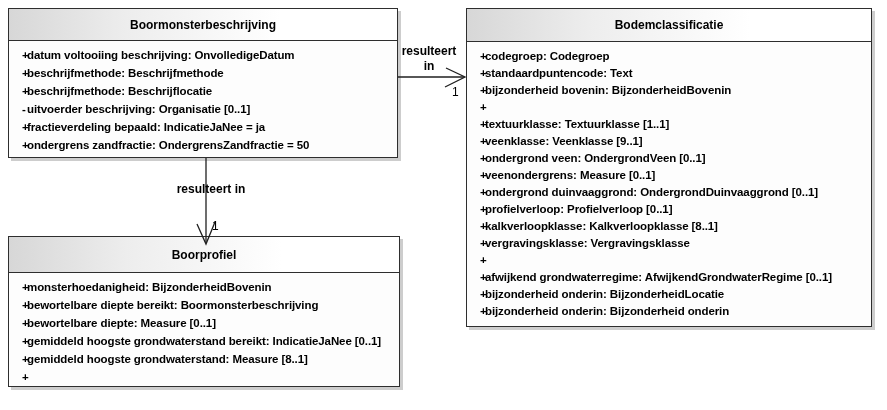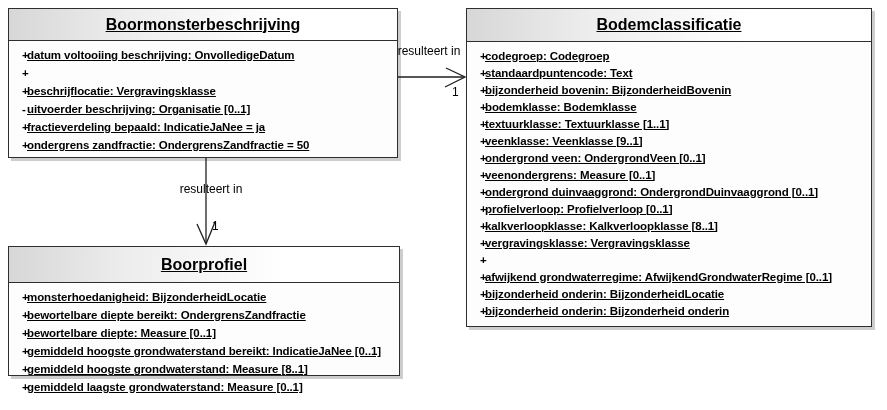--- a/index.html
+++ b/index.html
@@ -21,65 +21,64 @@
     background: #fdfdfd;
     box-shadow: 3px 3px 0 #cdcdcd;
   }
   .uml-class .header {
     display: flex;
     align-items: center;
     justify-content: center;
     border-bottom: 1px solid #2e2e2e;
     background: linear-gradient(90deg, #d7d7d7 0%, #ededed 30%, #ffffff 70%);
     font-weight: bold;
-    font-size: 16px;
-    text-decoration: underline;
+    font-size: 12px;
   }
   .uml-class .attrs {
     padding-top: 5px;
   }
   .attr-row {
     display: flex;
     align-items: center;
     white-space: nowrap;
     font-size: 11.5px;
     font-weight: bold;
     letter-spacing: -0.1px;
   }
   .attr-row .vis {
     width: 18px;
     padding-left: 13px;
     flex: 0 0 auto;
     text-align: left;
   }
-  .attr-row .txt { flex: 0 0 auto; text-decoration: underline; }
+  .attr-row .txt { flex: 0 0 auto; }
 
   
   #class-boormonsterbeschrijving { left: 8px;   top: 8px;   width: 390px; height: 150px; }
   #class-boormonsterbeschrijving .header { height: 32px; }
   #class-boormonsterbeschrijving .attr-row { height: 18px; }
 
   #class-bodemclassificatie { left: 466px; top: 8px; width: 406px; height: 319px; }
   #class-bodemclassificatie .header { height: 33px; }
   #class-bodemclassificatie .attr-row { height: 17px; }
 
-  #class-boorprofiel { left: 8px; top: 246px; width: 392px; height: 130px; }
+  #class-boorprofiel { left: 8px; top: 236px; width: 392px; height: 151px; }
   #class-boorprofiel .header { height: 36px; }
   #class-boorprofiel .attr-row { height: 18px; }
 
   .connectors {
     position: absolute;
     left: 0; top: 0;
     width: 887px; height: 410px;
     pointer-events: none;
   }
   .edge-label {
     position: absolute;
     font-size: 12px;
-    font-weight: normal;
+    font-weight: bold;
     color: #000;
     text-align: center;
     line-height: 15px;
     background: transparent;
   }
   .mult-label {
     position: absolute;
     font-size: 12px;
     font-weight: normal;
     color: #000;
@@ -92,24 +91,25 @@
 
   <div class="uml-class" id="class-boormonsterbeschrijving">
     <div class="header">Boormonsterbeschrijving</div>
     <div class="attrs">
       <div class="attr-row">
           <span class="vis">+</span>
           <span class="txt">datum voltooiing beschrijving: OnvolledigeDatum</span>
         </div>
       <div class="attr-row">
           <span class="vis">+</span>
-        </div>
-      <div class="attr-row">
-          <span class="vis">+</span>
-          <span class="txt">beschrijflocatie: Vergravingsklasse</span>
+          <span class="txt">beschrijfmethode: Beschrijfmethode</span>
+        </div>
+      <div class="attr-row">
+          <span class="vis">+</span>
+          <span class="txt">beschrijfmethode: Beschrijflocatie</span>
         </div>
       <div class="attr-row">
           <span class="vis">-</span>
           <span class="txt">uitvoerder beschrijving: Organisatie [0..1]</span>
         </div>
       <div class="attr-row">
           <span class="vis">+</span>
           <span class="txt">fractieverdeling bepaald: IndicatieJaNee = ja</span>
         </div>
       <div class="attr-row">
@@ -129,21 +129,20 @@
       <div class="attr-row">
           <span class="vis">+</span>
           <span class="txt">standaardpuntencode: Text</span>
         </div>
       <div class="attr-row">
           <span class="vis">+</span>
           <span class="txt">bijzonderheid bovenin: BijzonderheidBovenin</span>
         </div>
       <div class="attr-row">
           <span class="vis">+</span>
-          <span class="txt">bodemklasse: Bodemklasse</span>
         </div>
       <div class="attr-row">
           <span class="vis">+</span>
           <span class="txt">textuurklasse: Textuurklasse [1..1]</span>
         </div>
       <div class="attr-row">
           <span class="vis">+</span>
           <span class="txt">veenklasse: Veenklasse [9..1]</span>
         </div>
       <div class="attr-row">
@@ -186,41 +185,40 @@
           <span class="txt">bijzonderheid onderin: Bijzonderheid onderin</span>
         </div>
     </div>
   </div>
 
   <div class="uml-class" id="class-boorprofiel">
     <div class="header">Boorprofiel</div>
     <div class="attrs">
       <div class="attr-row">
           <span class="vis">+</span>
-          <span class="txt">monsterhoedanigheid: BijzonderheidLocatie</span>
-        </div>
-      <div class="attr-row">
-          <span class="vis">+</span>
-          <span class="txt">bewortelbare diepte bereikt: OndergrensZandfractie</span>
+          <span class="txt">monsterhoedanigheid: BijzonderheidBovenin</span>
+        </div>
+      <div class="attr-row">
+          <span class="vis">+</span>
+          <span class="txt">bewortelbare diepte bereikt: Boormonsterbeschrijving</span>
         </div>
       <div class="attr-row">
           <span class="vis">+</span>
           <span class="txt">bewortelbare diepte: Measure [0..1]</span>
         </div>
       <div class="attr-row">
           <span class="vis">+</span>
           <span class="txt">gemiddeld hoogste grondwaterstand bereikt: IndicatieJaNee [0..1]</span>
         </div>
       <div class="attr-row">
           <span class="vis">+</span>
           <span class="txt">gemiddeld hoogste grondwaterstand: Measure [8..1]</span>
         </div>
       <div class="attr-row">
           <span class="vis">+</span>
-          <span class="txt">gemiddeld laagste grondwaterstand: Measure [0..1]</span>
         </div>
     </div>
   </div>
 
   <svg class="connectors" viewBox="0 0 887 410" xmlns="http://www.w3.org/2000/svg">
 
     <g>
       <path d="M398 77 L464 77" fill="none" stroke="#1f1f1f" stroke-width="1.3"></path>
       <path d="M446 68 L465 77 L445 87" fill="none" stroke="#1f1f1f" stroke-width="1.3"></path>
     </g>

